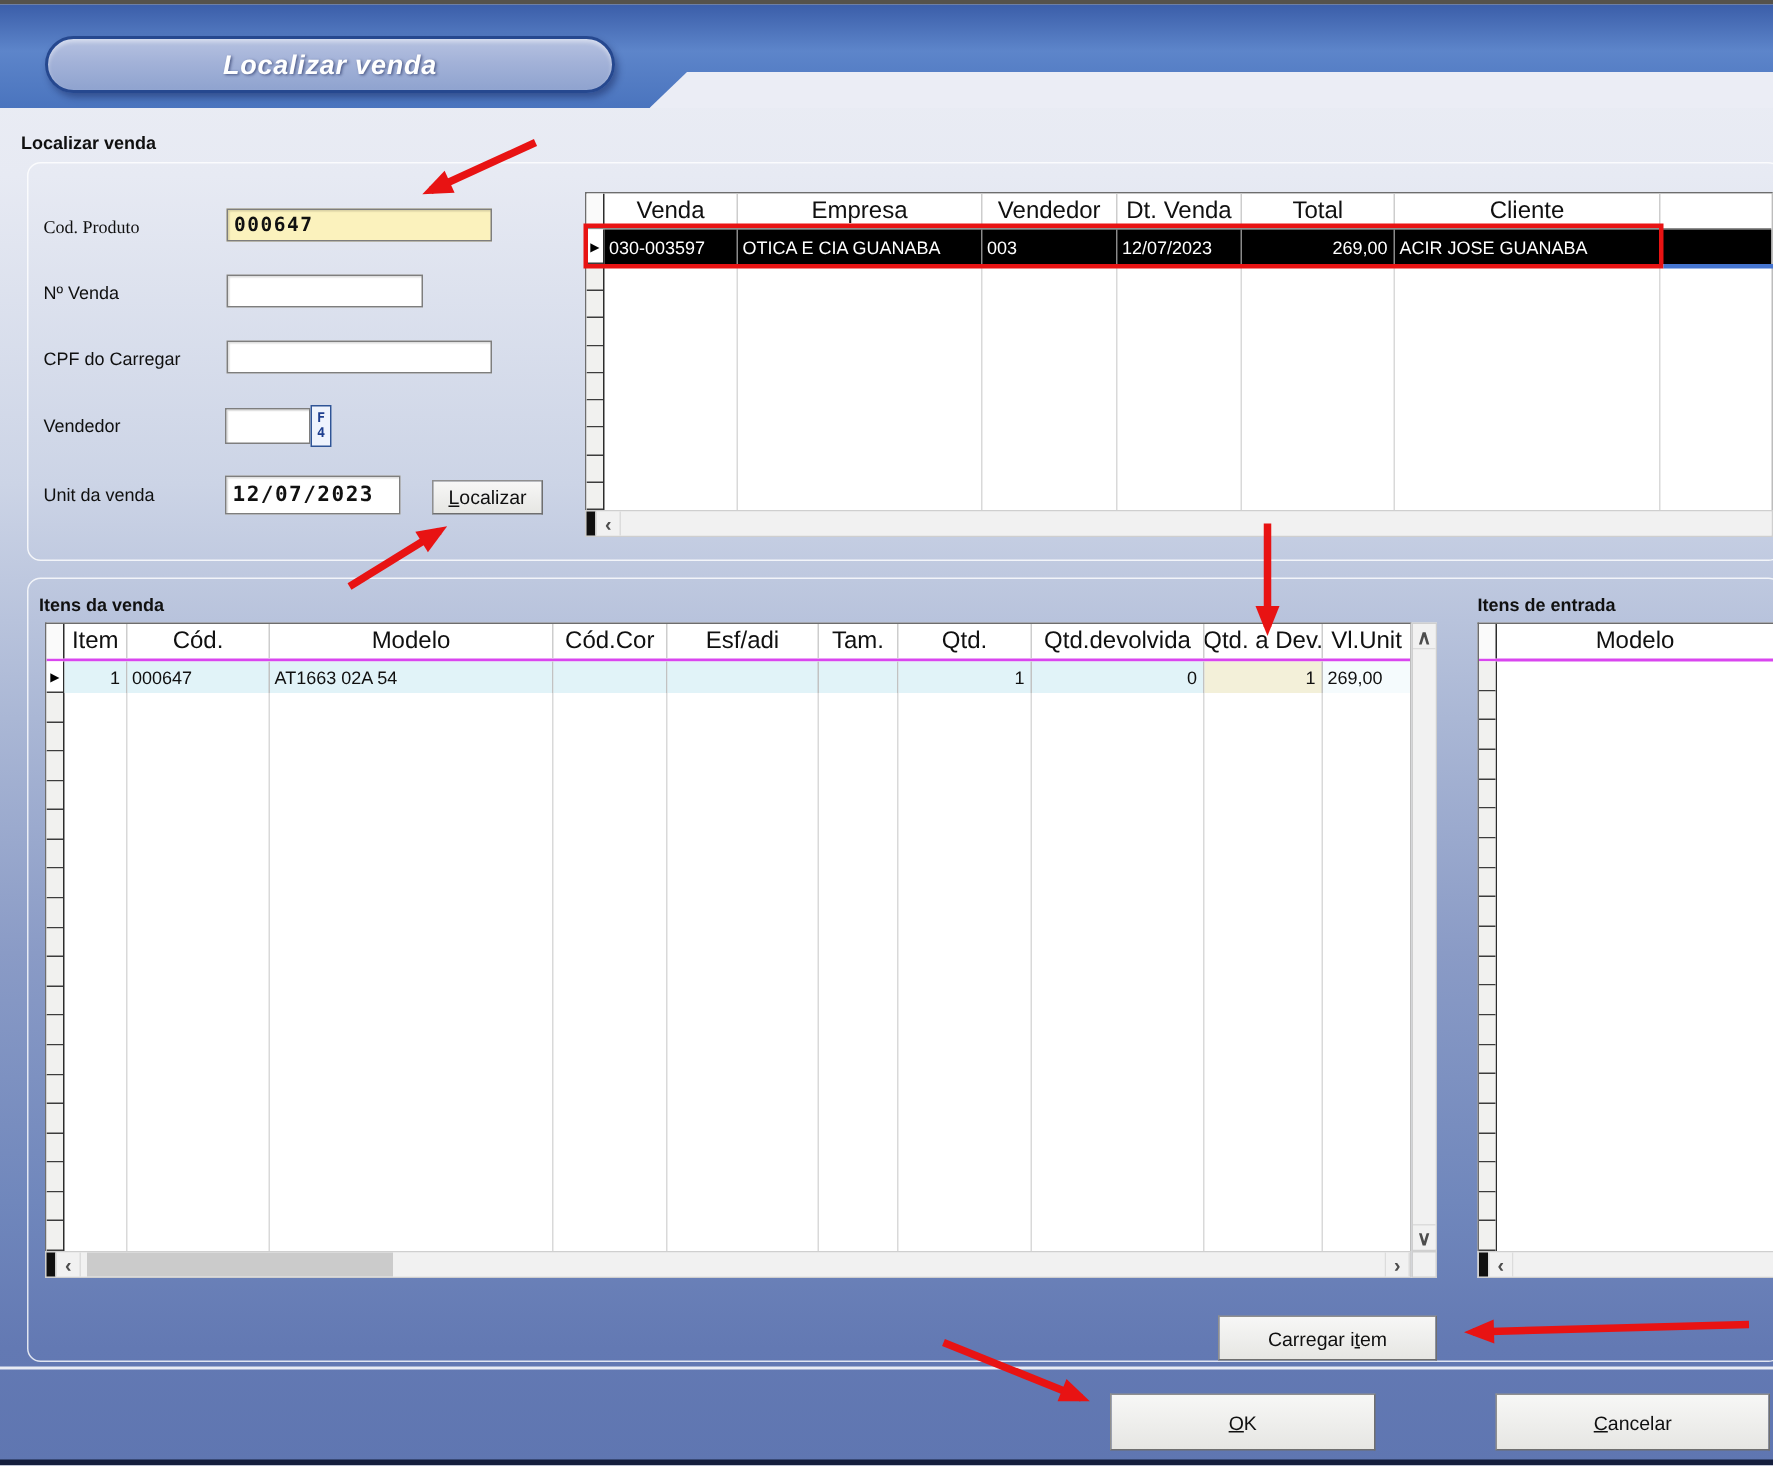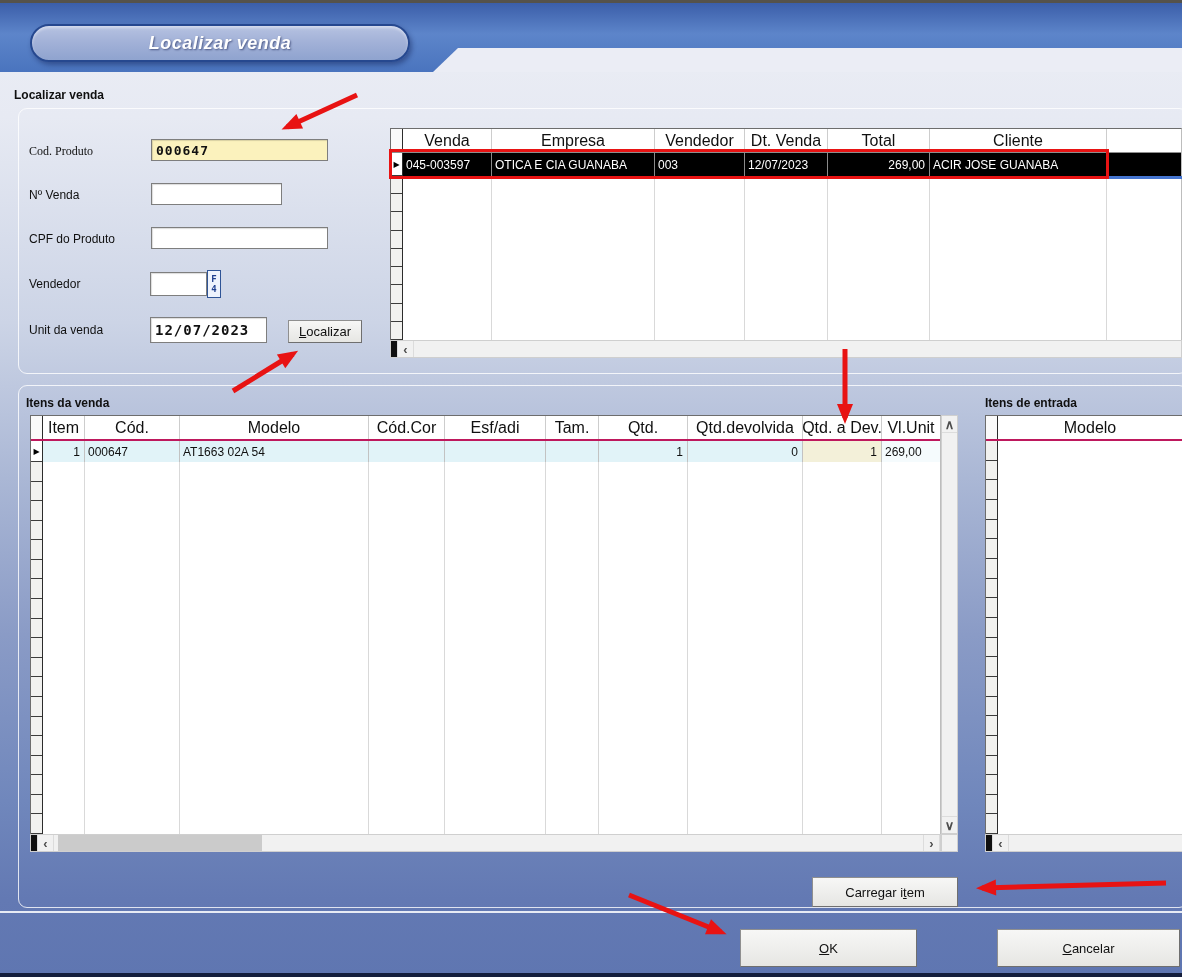--- a/index.html
+++ b/index.html
@@ -49,21 +49,21 @@
 
   
   .dgrid { position:absolute; background:#fff; border-left:1px solid #6d6d6d;
     border-top:1px solid #6d6d6d; border-right:1px solid #bdbdbd;
     display:flex; flex-direction:column; overflow:hidden; }
   .grow-head { display:flex; flex:0 0 auto; background:#fff; }
   .ind-head { width:12px; border-right:1px solid #2c2c2c; background:#fafafa; }
   .hcell { font-size:16px; color:#101010; display:flex; align-items:center;
     justify-content:center; border-right:1px solid #cdcdcd; overflow:hidden;
     white-space:nowrap; }
-  .headline-strong .grow-head { border-bottom:2px solid #be185d; }
+  .headline-strong .grow-head { border-bottom:2px solid #d946ef; }
   .headline-soft .grow-head { border-bottom:1px solid #8e8e8e; }
   .gbody { flex:1; position:relative; display:flex; }
   .ind-col { width:12px; display:flex; flex-direction:column;
     border-right:1px solid #2c2c2c; background:#fff; }
   .icell { background:#f1f1ef; border-bottom:1px solid #3c3c3c; }
   .icell.sel { background:#fff; display:flex; align-items:center; justify-content:center;
     color:#000; font-size:8px; }
   .icells { flex:1; display:flex; flex-direction:column; }
   .icells .icell { flex:1; }
   .bcols { flex:1; display:flex; }
@@ -116,21 +116,21 @@
 
   <div class="abs glabel" style="left:14px;top:88px;">Localizar venda</div>
   <div class="abs gbox" style="left:18px;top:108px;width:1170px;height:266px;"></div>
 
   <div class="abs flabel" style="left:29px;top:144px;font-family:Liberation Serif, serif;">Cod. Produto</div>
   <input class="tfield yellow" style="left: 151px; top: 139px; width: 177px; height: 22px;" value="000647">
 
   <div class="abs flabel" style="left:29px;top:188px;">Nº Venda</div>
   <input class="tfield" style="left: 151px; top: 183px; width: 131px; height: 22px;" value="">
 
-  <div class="abs flabel" style="left:29px;top:232px;">CPF do Produto</div>
+  <div class="abs flabel" style="left:29px;top:232px;">CPF do Carregar</div>
   <input class="tfield" style="left: 151px; top: 227px; width: 177px; height: 22px;" value="">
 
   <div class="abs flabel" style="left:29px;top:277px;">Vendedor</div>
   <input class="tfield" style="left: 150px; top: 272px; width: 57px; height: 24px;" value="">
   <div class="abs f4-badge" style="left:207px;top:270px;width:14px;height:28px;">
     <span>F</span>
     <span>4</span>
   </div>
 
   <div class="abs flabel" style="left:29px;top:323px;">Unit da venda</div>
@@ -171,21 +171,21 @@
       <div class="bcols">
         <div class="bcol" style="width:89px"></div>
           <div class="bcol" style="width:163px"></div>
         <div class="bcol" style="width:90px"></div>
           <div class="bcol" style="width:83px"></div>
         <div class="bcol" style="width:102px"></div>
           <div class="bcol" style="width:177px"></div>
         <div class="bcol" style="flex:1;border-right:none;"></div>
       </div>
       <div class="drow sel-black" style="height:23px;">
-        <div class="dcell" style="width:89px">045-003597</div>
+        <div class="dcell" style="width:89px">030-003597</div>
         <div class="dcell" style="width:163px">OTICA E CIA GUANABA</div>
         <div class="dcell" style="width:90px">003</div>
         <div class="dcell" style="width:83px">12/07/2023</div>
         <div class="dcell ar" style="width:102px">269,00</div>
         <div class="dcell" style="width:177px">ACIR JOSE GUANABA</div>
         <div class="dcell" style="flex:1;border-right:none;"></div>
       </div>
     </div>
   </div>
   <div class="hscroll" style="left:390px;top:340px;width:792px;">

